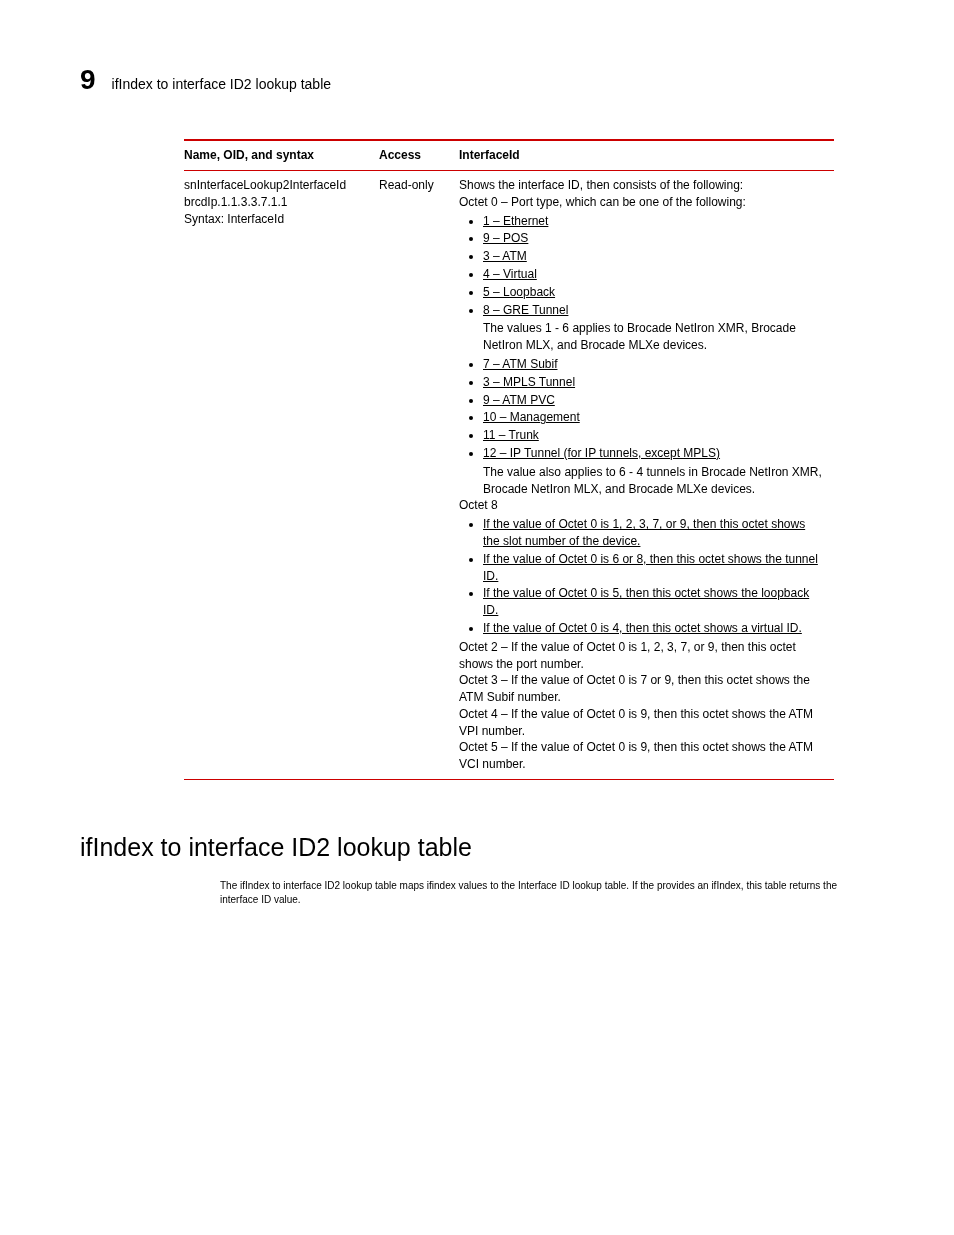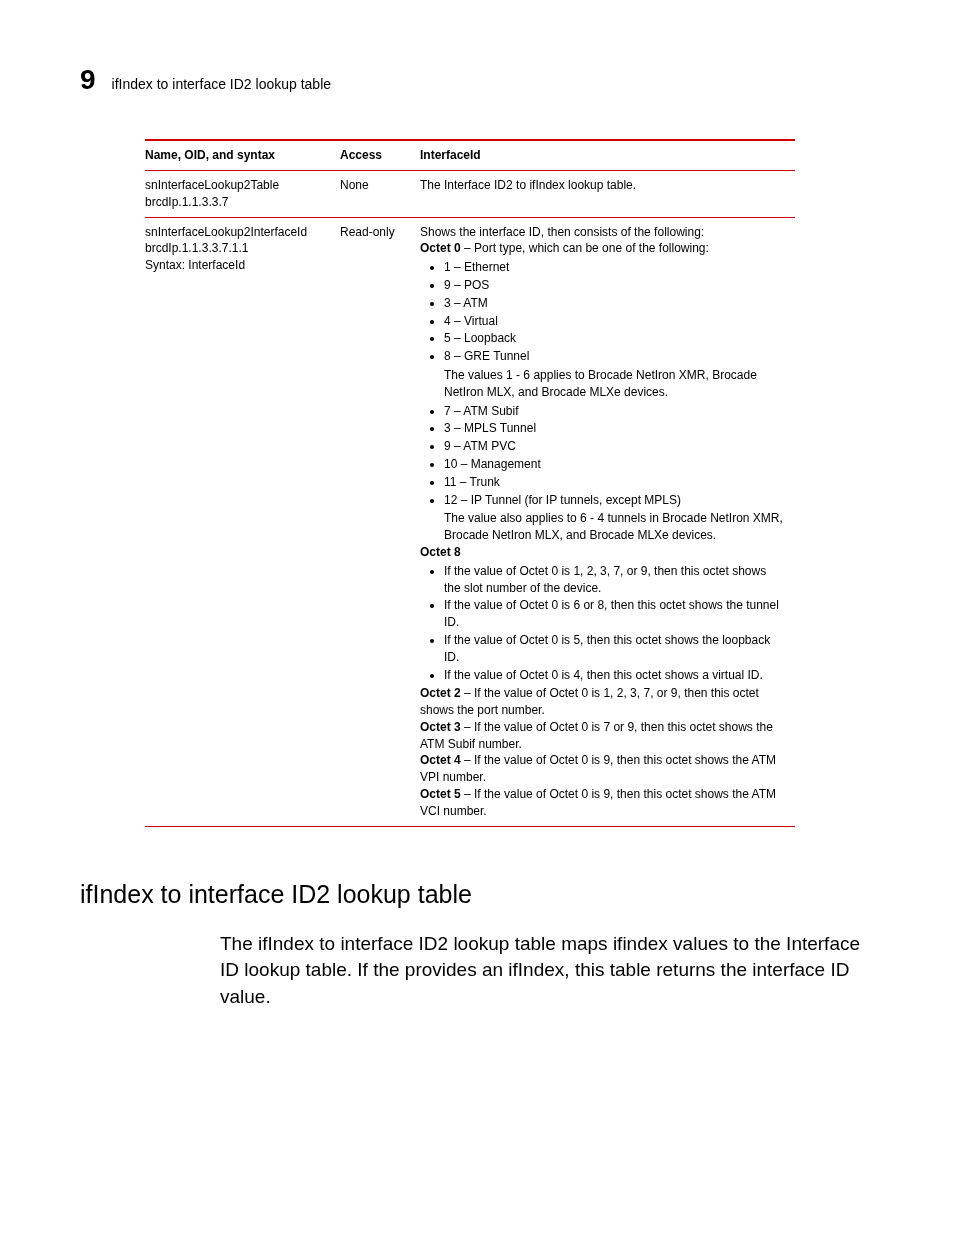--- a/index.html
+++ b/index.html
@@ -18,21 +18,21 @@
     margin-bottom: 40px;
   }
   .hdr .chap {
     font-size: 28px;
     font-weight: bold;
   }
   .hdr .title {
     font-size: 14px;
   }
   .mib-table {
-    margin-left: 65px;
+    margin-left: 104px;
     border-collapse: collapse;
     width: 650px;
   }
   .mib-table th {
     text-align: left;
     font-weight: bold;
     font-size: 12px;
     border-top: 2px solid #c00;
     border-bottom: 1px solid #c00;
     padding: 6px 10px 6px 0;
@@ -47,63 +47,55 @@
   .mib-table tr.lastrow td {
     border-bottom: 2px solid #c00;
   }
   .col-name { width: 185px; }
   .col-acc  { width: 70px; }
   ul.blist {
     list-style: disc;
     margin: 2px 0 2px 24px;
     padding: 0;
   }
-  ul.blist li { margin: 1px 0; }
+  ul.blist li { margin: 1px 0; text-decoration: underline; }
   .note {
     margin-left: 24px;
   }
   .section-head {
     font-size: 25px;
     font-weight: normal;
     margin-top: 50px;
     margin-bottom: 14px;
     font-family: Arial, Helvetica, sans-serif;
   }
   .section-body {
     margin-left: 140px;
-    font-size: 19px;
+    font-size: 10px;
   }
-  b { font-weight: bold; }
+  b { font-weight: normal; }
 </style>
 </head>
 <body>
 
 <div class="hdr">
   <span class="chap">9</span>
   <span class="title">ifIndex to interface ID2 lookup table</span>
 </div>
 
 <table class="mib-table">
   <thead>
     <tr>
       <th class="col-name">Name, OID, and syntax</th>
       <th class="col-acc">Access</th>
       <th>InterfaceId</th>
     </tr>
   </thead>
   <tbody>
 
-    <tr>
-      <td>
-        <div>snInterfaceLookup2Table</div>
-        <div>brcdIp.1.1.3.3.7</div>
-      </td>
-      <td>None</td>
-      <td>The Interface ID2 to ifIndex lookup table.</td>
-    </tr>
 
     <tr>
       <td>
         <div>snInterfaceLookup2InterfaceId</div>
         <div>brcdIp.1.1.3.3.7.1.1</div>
         <div>Syntax: InterfaceId</div>
       </td>
       <td>Read-only</td>
       <td>
         <div>Shows the interface ID, then consists of the following:</div>

